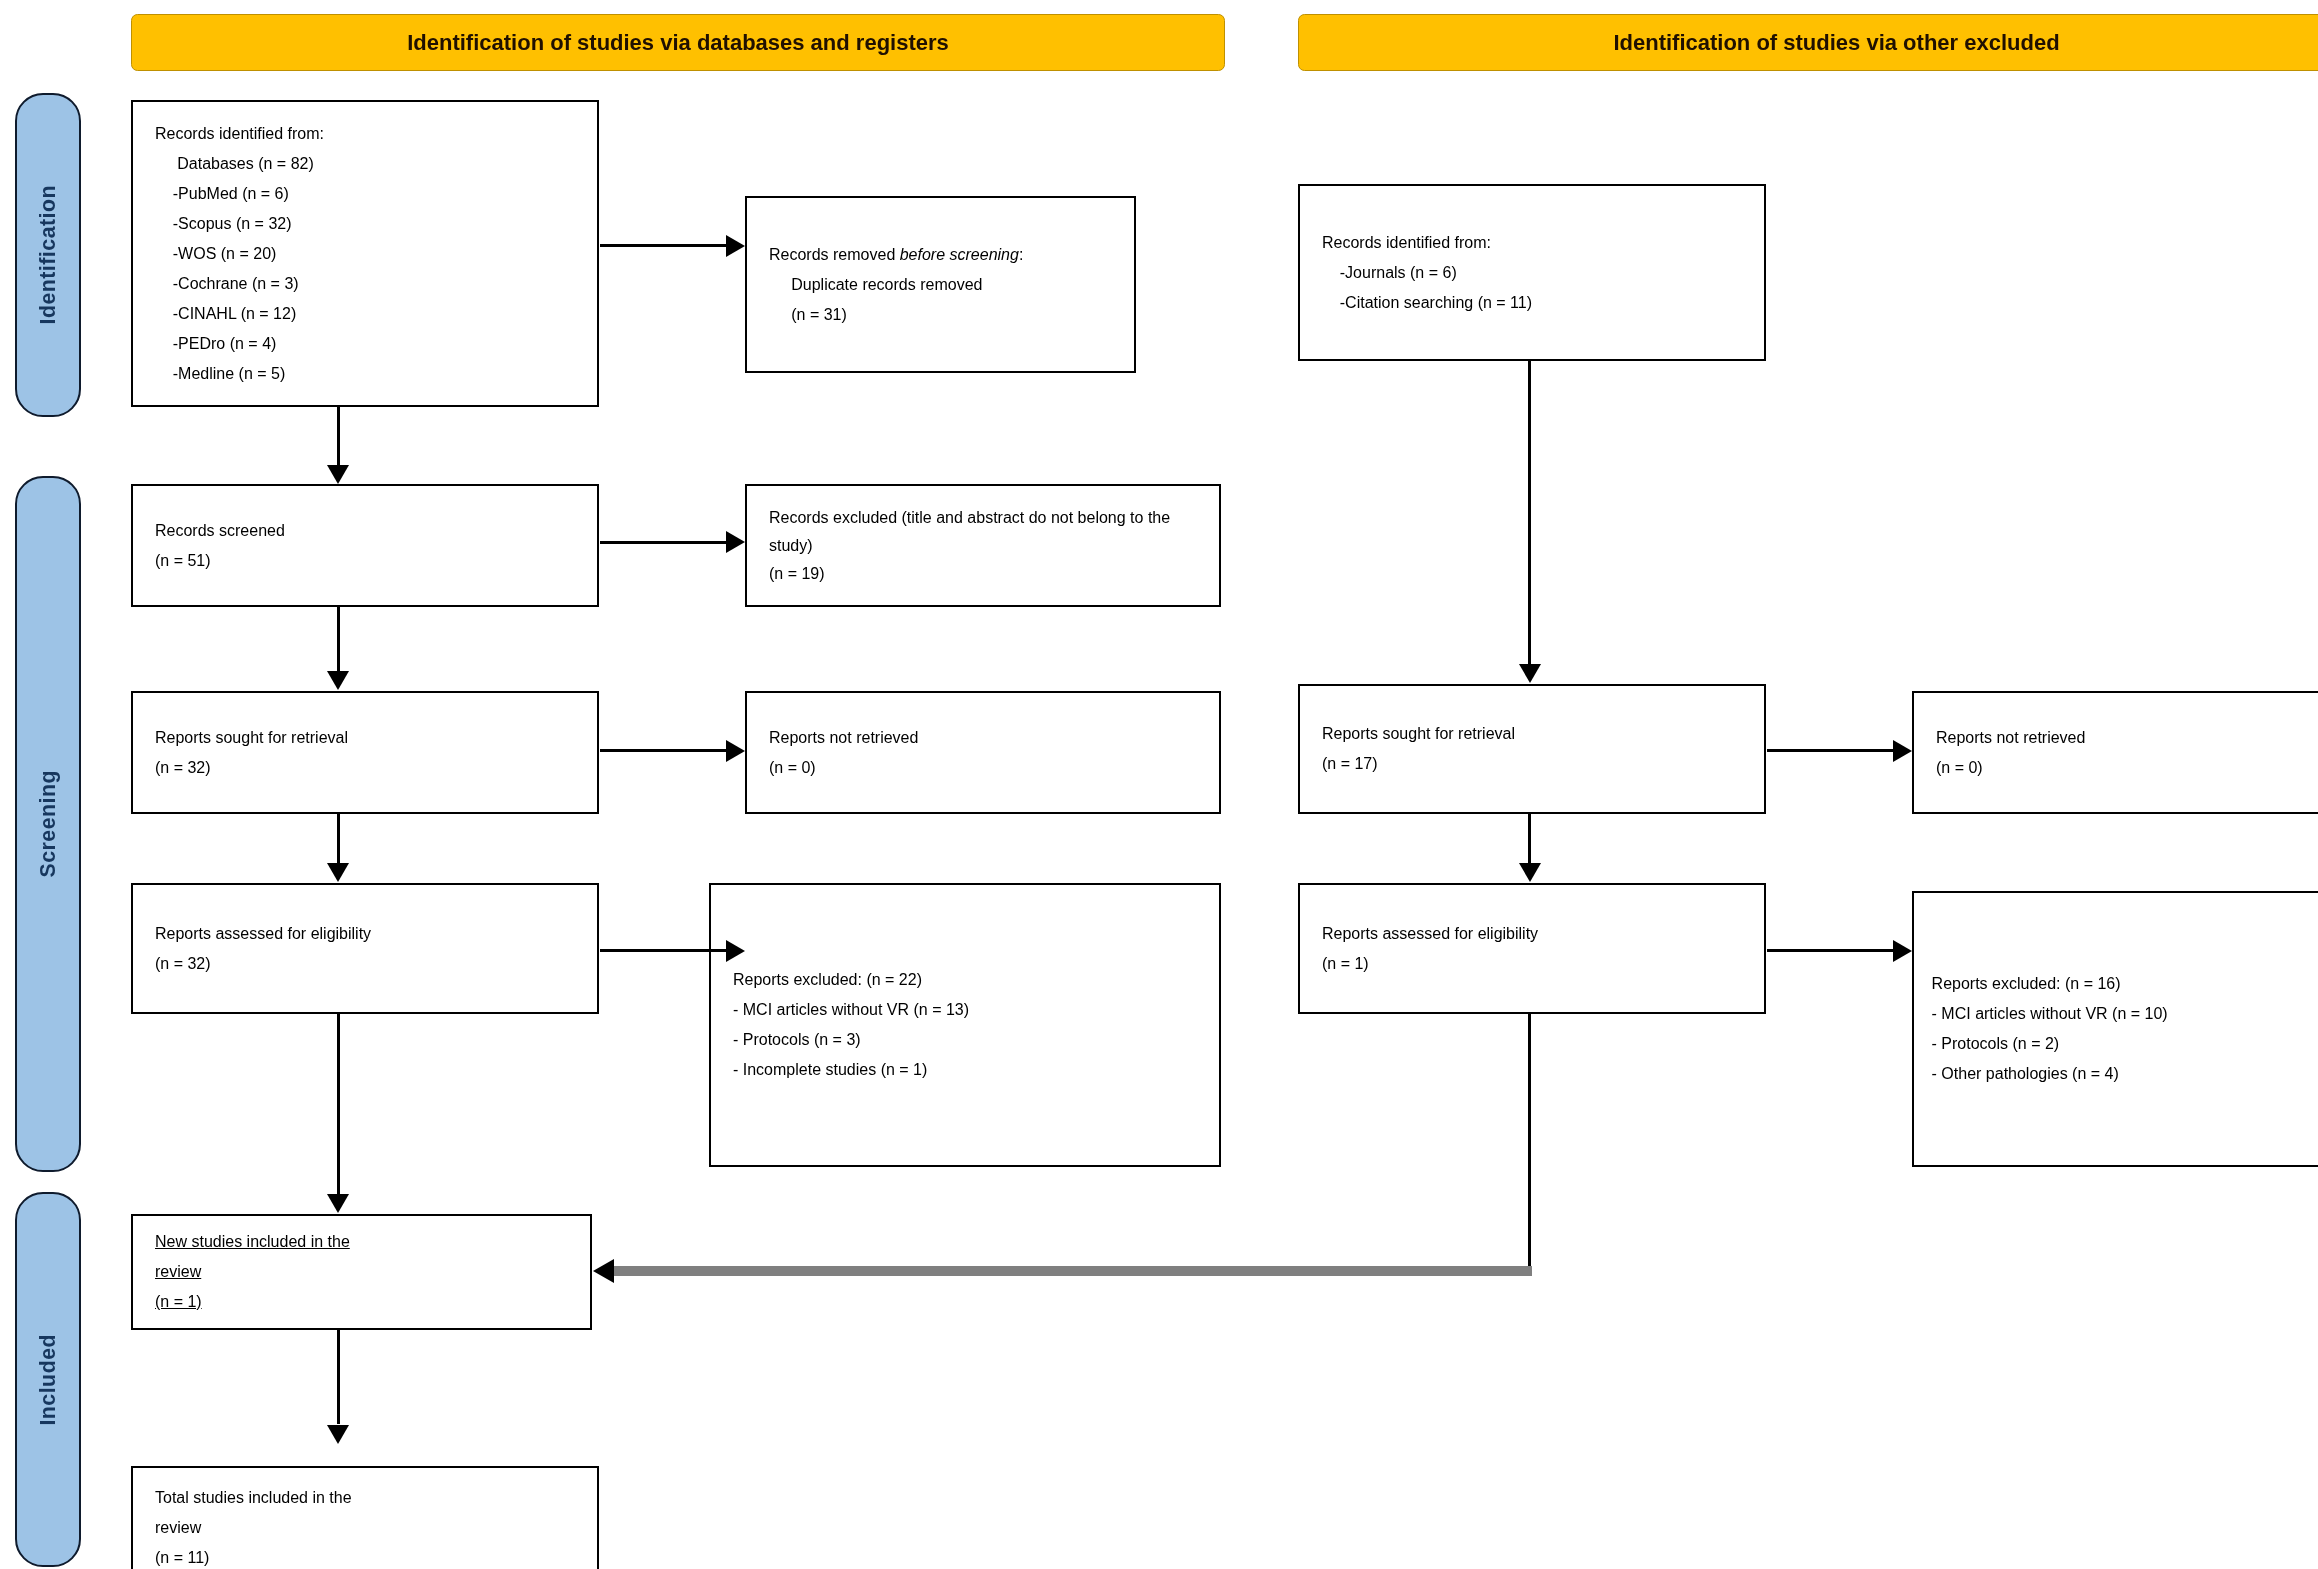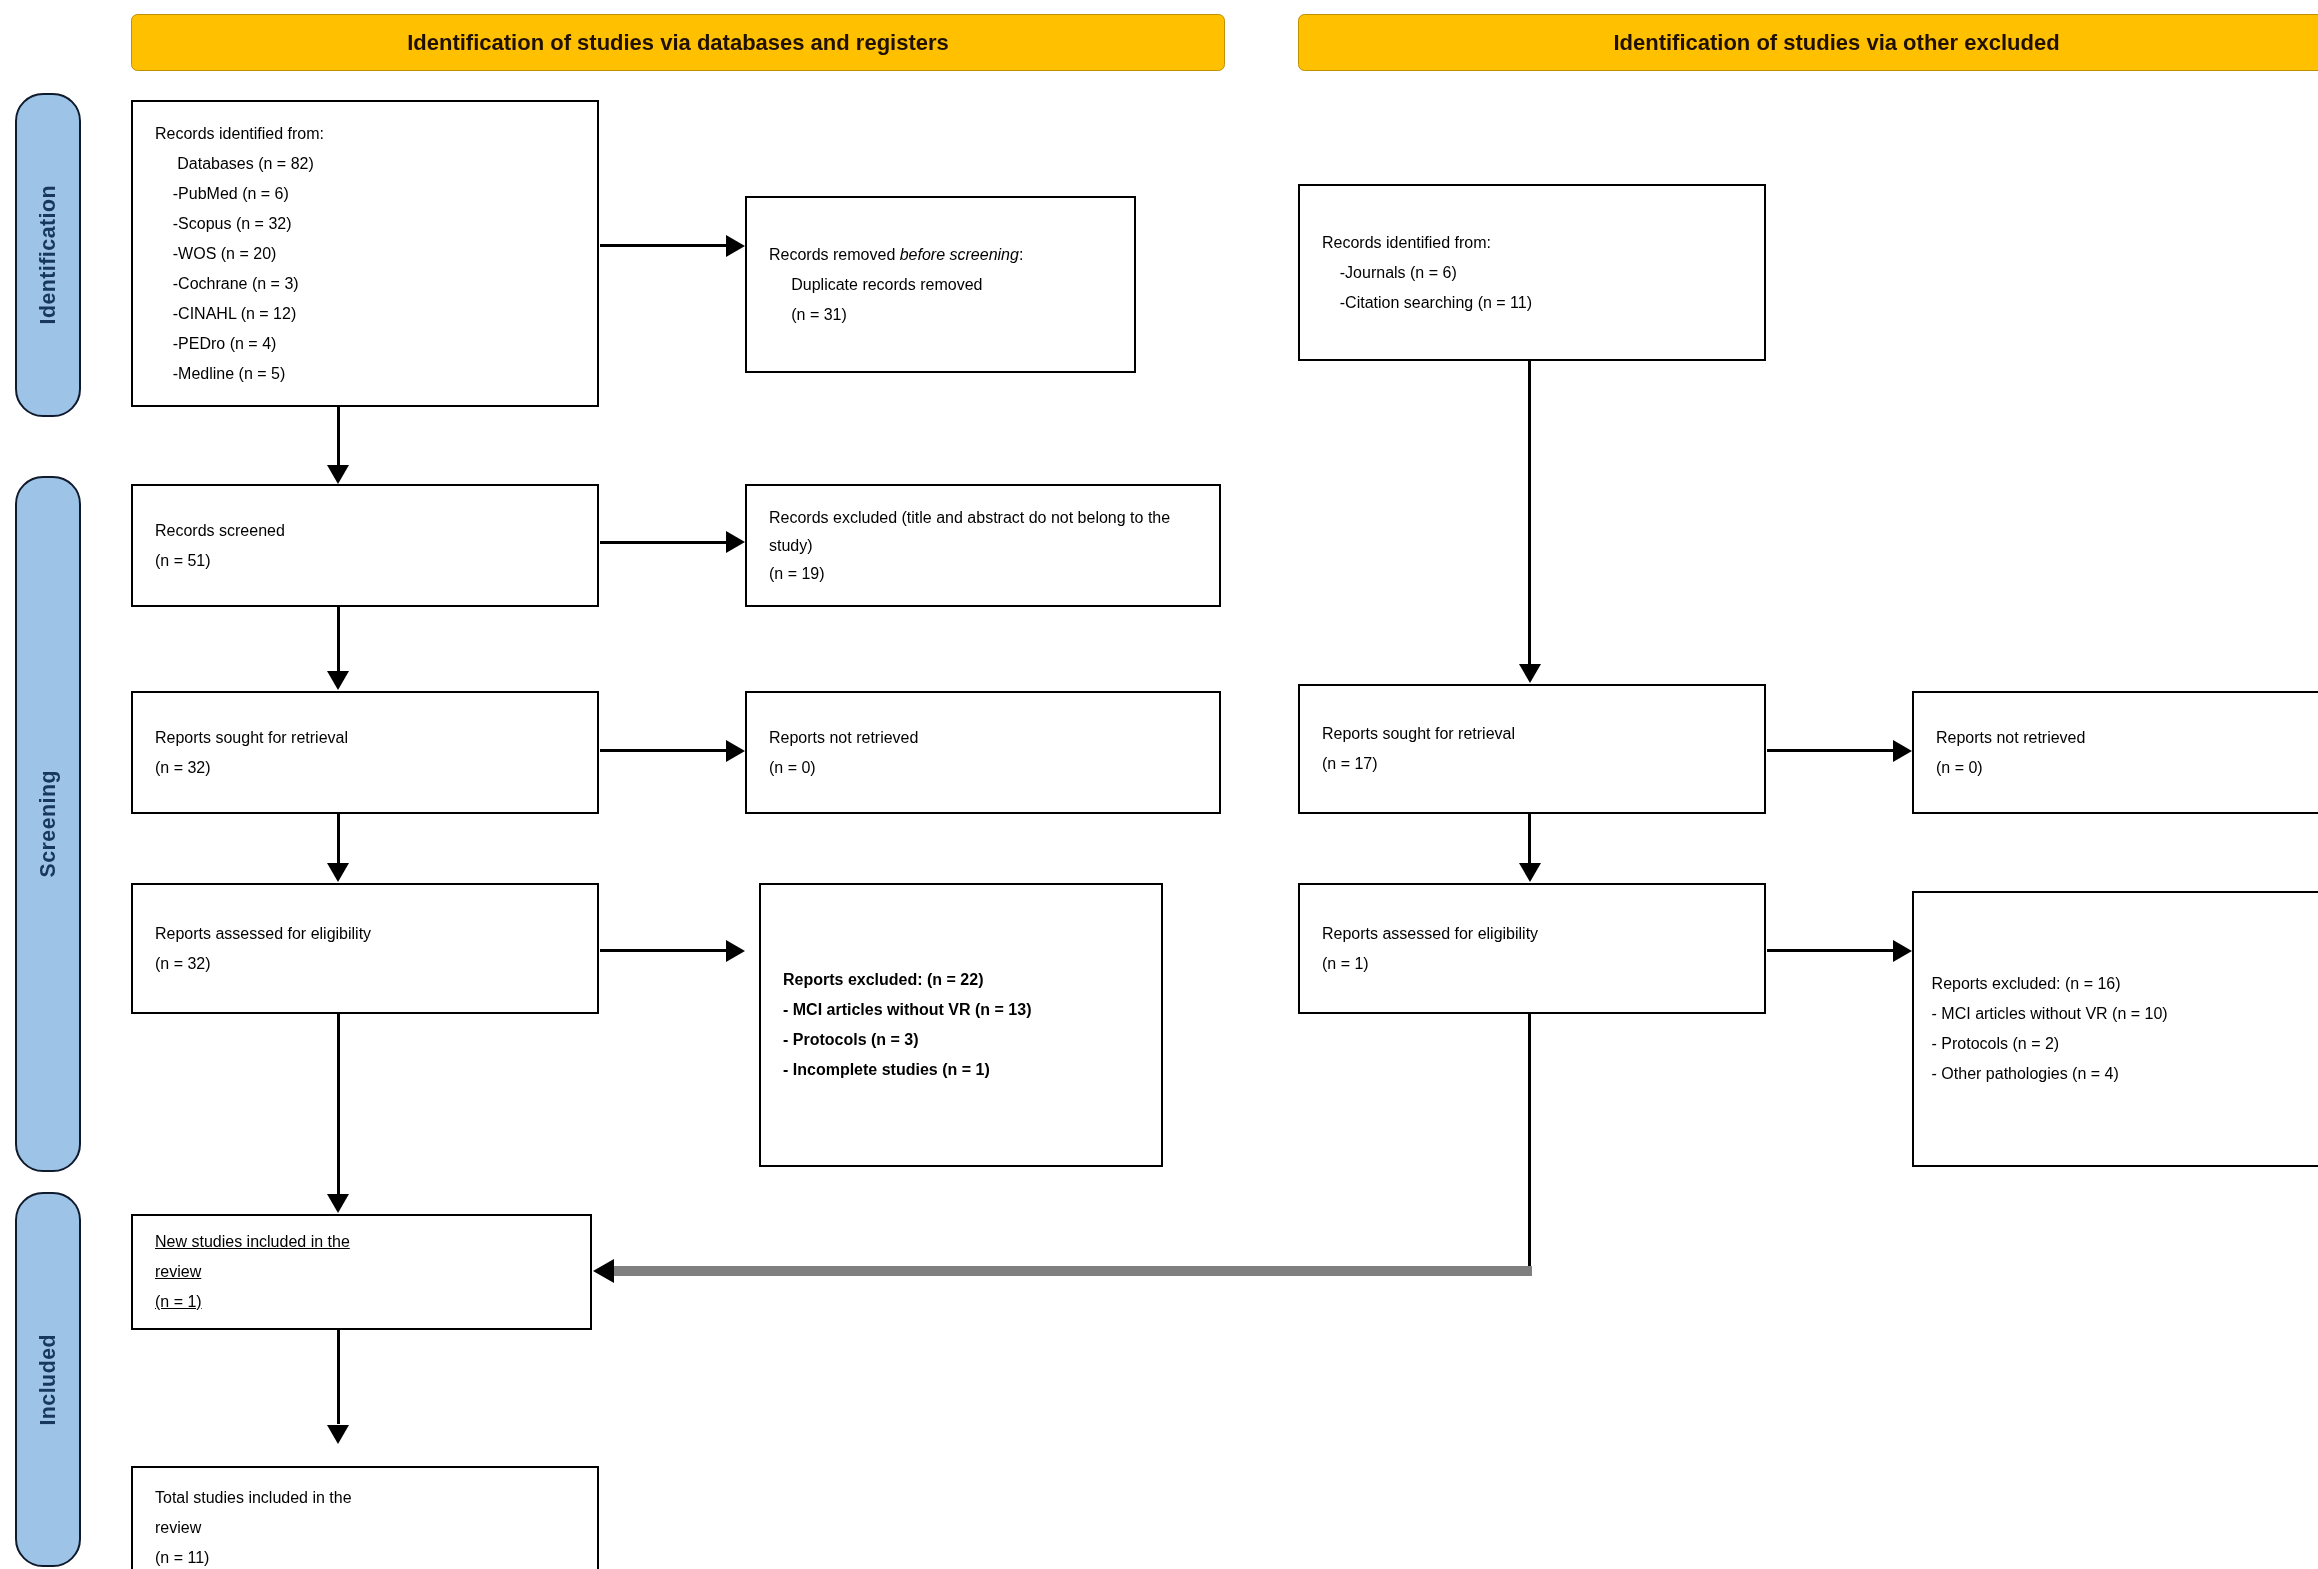--- a/index.html
+++ b/index.html
@@ -119,21 +119,21 @@
 <div class="box" style="left:745px; top:484px; width:476px; height:123px; line-height:28px;">
   <div class="line">Records excluded (title and abstract do not belong to the study)</div>
   <div class="line">(n = 19)</div>
 </div>
 
 <div class="box" style="left:745px; top:691px; width:476px; height:123px;">
   <div class="line">Reports not retrieved</div>
   <div class="line">(n = 0)</div>
 </div>
 
-<div class="box" style="left:759px; top:883px; width:404px; height:284px;font-weight:bold;">
+<div class="box" style="left:709px; top:883px; width:512px; height:284px;">
   <div class="line">Reports excluded: (n = 22)</div>
   <div class="line">- MCI articles without VR (n = 13)</div>
   <div class="line">- Protocols (n = 3)</div>
   <div class="line">- Incomplete studies (n = 1)</div>
 </div>
 
 <div class="box" style="left:1298px; top:184px; width:468px; height:177px;">
   <div class="line">Records identified from:</div>
   <div class="line">    -Journals (n = 6)</div>
   <div class="line">    -Citation searching (n = 11)</div>

